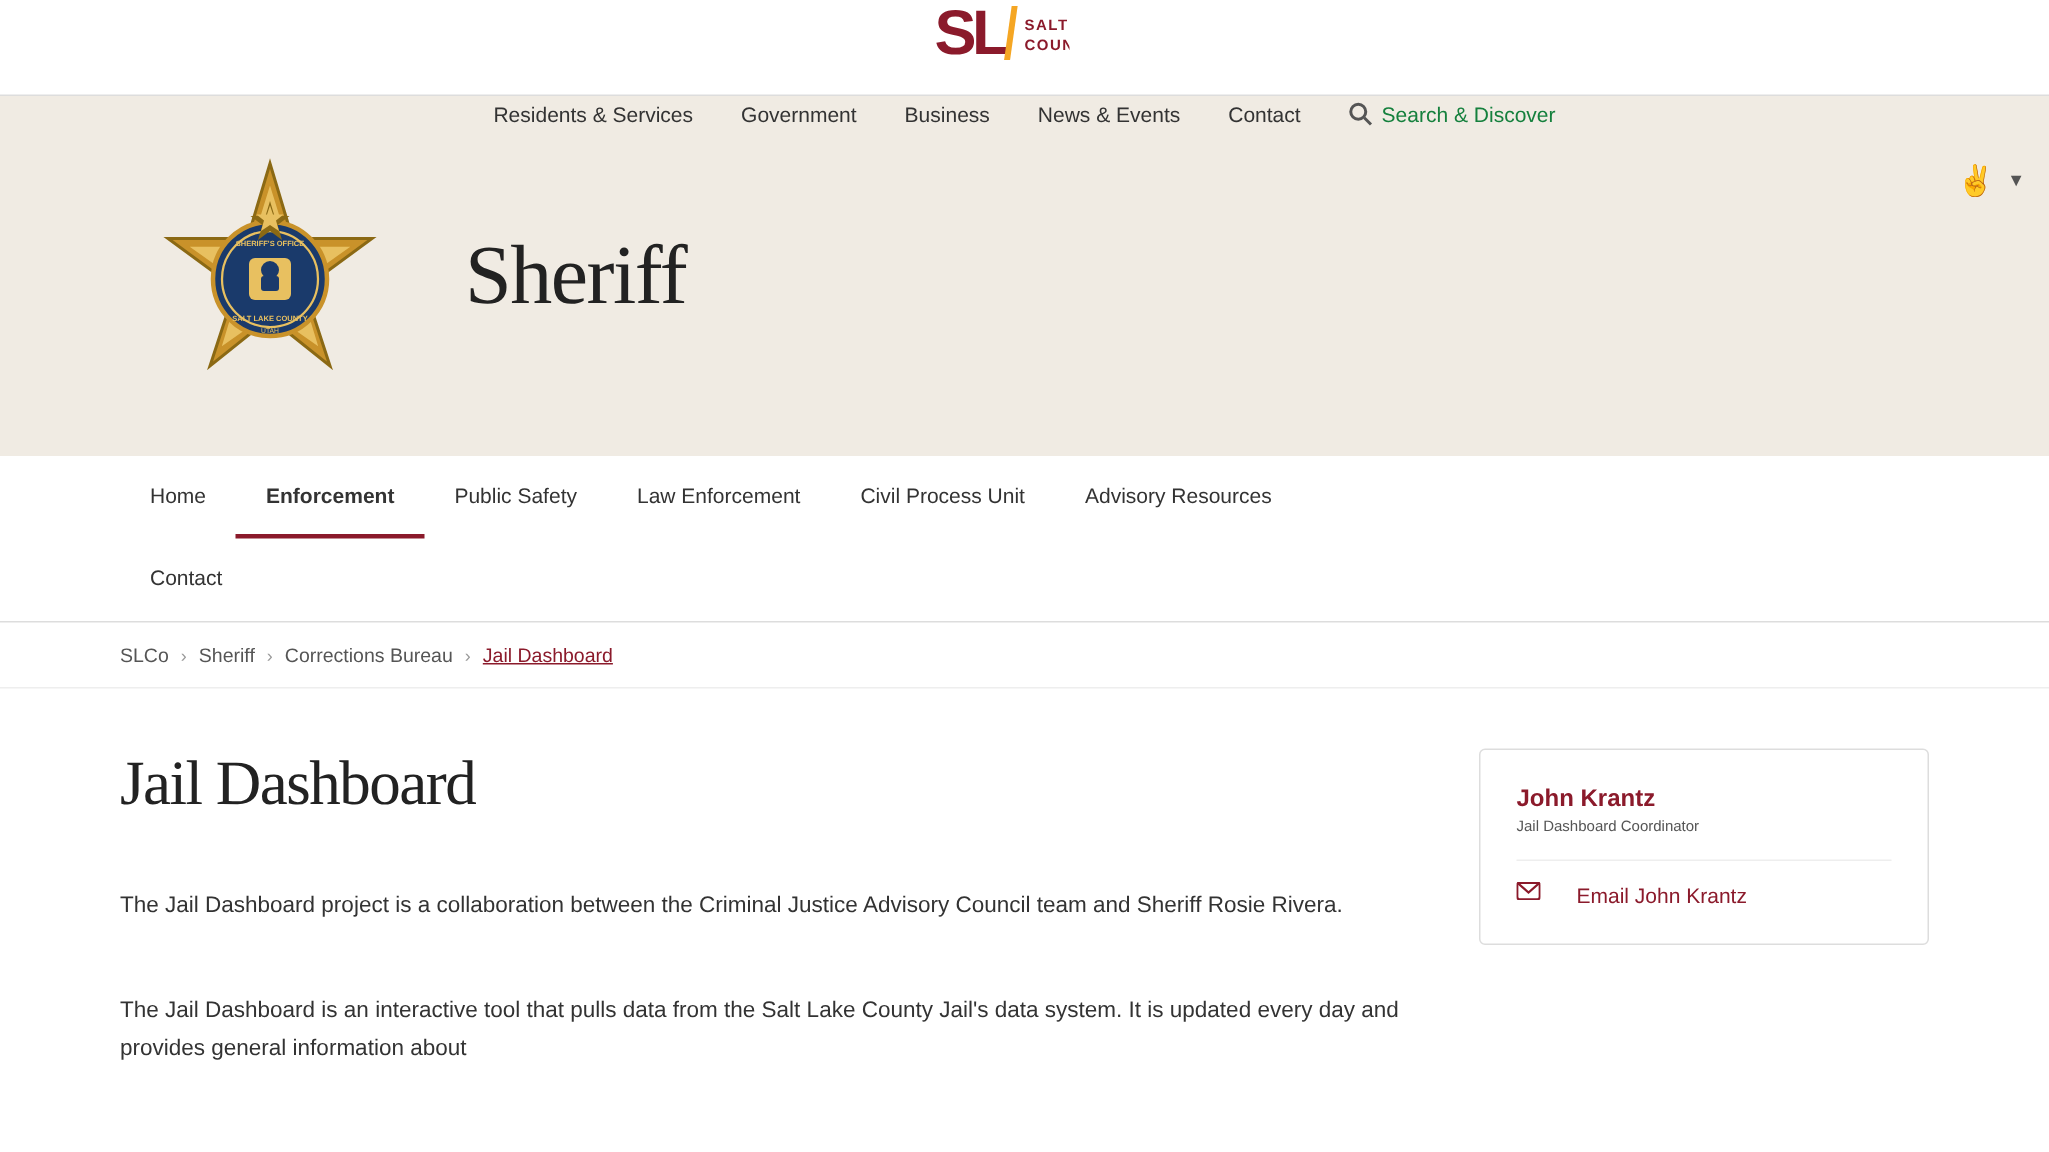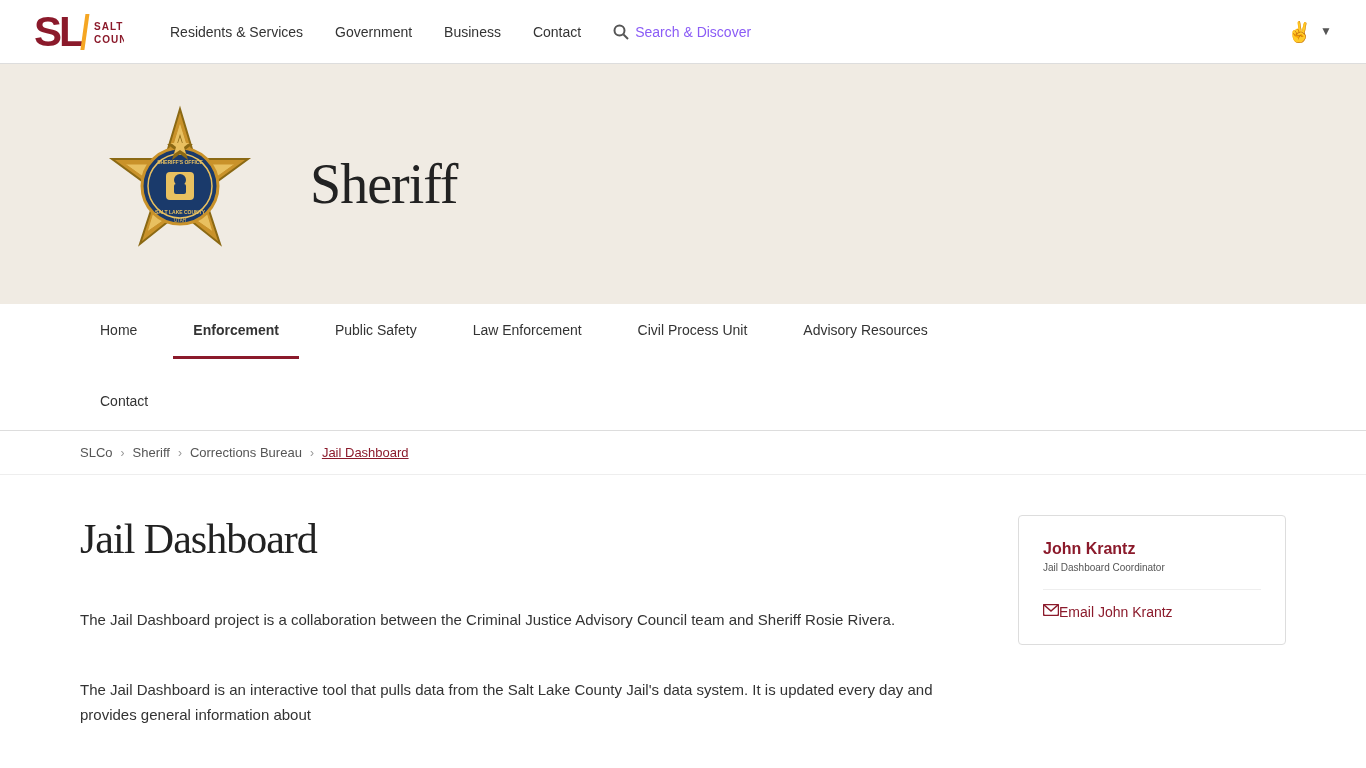--- a/index.html
+++ b/index.html
@@ -4,23 +4,24 @@
   <style>
     * { margin: 0; padding: 0; box-sizing: border-box; }
     body { font-family: Georgia, 'Times New Roman', serif; background: #fff; color: #333; width: 1366px; min-height: 768px; overflow-x: hidden; }
 
     
     .top-nav {
       background: #fff;
       border-bottom: 1px solid #ddd;
       display: flex;
       align-items: center;
-      padding: 0 34px;
+      padding: 0 16px;
       height: 64px;
       position: relative;
+      flex-direction: column;
     }
     .logo-area {
       display: flex;
       align-items: center;
       gap: 8px;
       margin-right: 30px;
     }
     .logo-sl {
       display: flex;
       align-items: center;
@@ -43,21 +44,21 @@
       align-items: center;
       cursor: pointer;
       white-space: nowrap;
     }
     .top-nav-search {
       display: flex;
       align-items: center;
       gap: 6px;
       font-family: Arial, sans-serif;
       font-size: 14px;
-      color: #8b5cf6;
+      color: #15803d;
       cursor: pointer;
       padding: 0 16px;
       height: 48px;
       text-align: center;
     }
     .top-nav-right {
       display: flex;
       align-items: center;
       gap: 8px;
       margin-left: auto;
@@ -95,21 +96,21 @@
       letter-spacing: -1px;
     }
 
     
     .sub-nav {
       border-bottom: 1px solid #ddd;
       padding: 0 80px;
       display: flex;
       align-items: center;
       flex-wrap: wrap;
-      gap: 16px;
+      gap: 0;
       background: #fff;
     }
     .sub-nav-item {
       font-family: Arial, sans-serif;
       font-size: 14px;
       color: #333;
       text-decoration: none;
       padding: 18px 20px;
       cursor: pointer;
       white-space: nowrap;
@@ -174,21 +175,21 @@
       font-family: Arial, sans-serif;
       font-size: 15px;
       line-height: 1.7;
       color: #333;
       margin-bottom: 18px;
       margin-top: 44px;
     }
 
     
     .contact-card {
-      width: 268px;
+      width: 300px;
       flex-shrink: 0;
       border: 1px solid #ddd;
       border-radius: 4px;
       padding: 24px;
       background: #fff;
     }
     .contact-name {
       font-family: Arial, sans-serif;
       font-size: 16px;
       font-weight: 700;
@@ -202,21 +203,21 @@
       margin-bottom: 16px;
     }
     .contact-divider {
       border: none;
       border-top: 1px solid #eee;
       margin-bottom: 14px;
     }
     .contact-email-row {
       display: flex;
       align-items: center;
-      gap: 0;
+      gap: 24px;
     }
     .email-icon {
       color: #8B1A2B;
       font-size: 14px;
     }
     .contact-email-link {
       font-family: Arial, sans-serif;
       font-size: 14px;
       color: #8B1A2B;
       text-decoration: none;
@@ -239,20 +240,21 @@
         <text x="60" y="20" font-size="10" font-weight="700" font-family="Arial, sans-serif" fill="#8B1A2B" letter-spacing="1">SALT LAKE</text>
         <text x="60" y="33" font-size="10" font-weight="700" font-family="Arial, sans-serif" fill="#8B1A2B" letter-spacing="1">COUNTY</text>
       </svg>
     </div>
   </div>
 
   <div class="top-nav-links">
     <a class="top-nav-link">Residents &amp; Services</a>
     <a class="top-nav-link">Government</a>
     <a class="top-nav-link">Business</a>
+    <a class="top-nav-link">News &amp; Events</a>
     <a class="top-nav-link">Contact</a>
     <div class="top-nav-search">
       <svg width="16" height="16" viewBox="0 0 16 16" fill="none" stroke="#555" stroke-width="2">
         <circle cx="6.5" cy="6.5" r="5"></circle>
         <line x1="10.5" y1="10.5" x2="15" y2="15"></line>
       </svg>
       <span>Search &amp; Discover</span>
     </div>
   </div>
 

